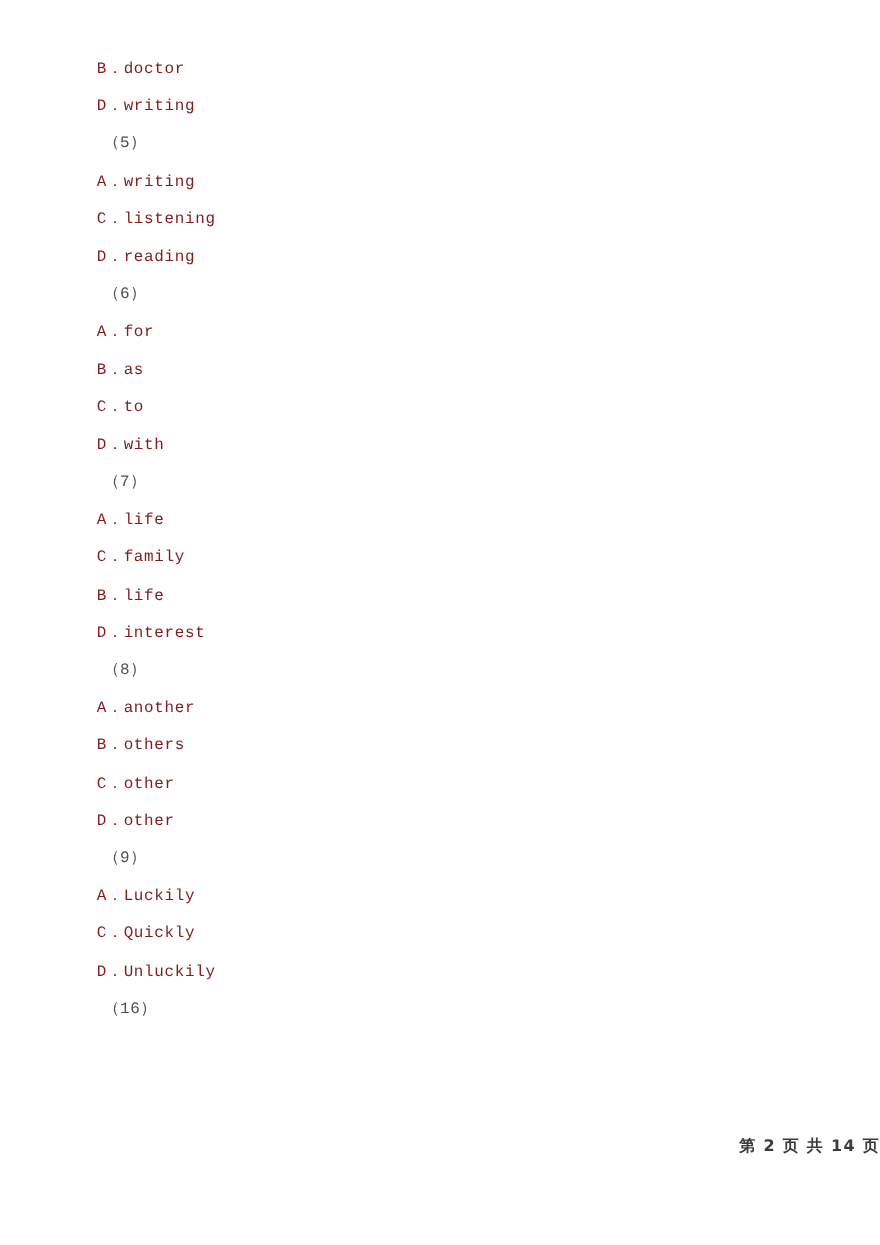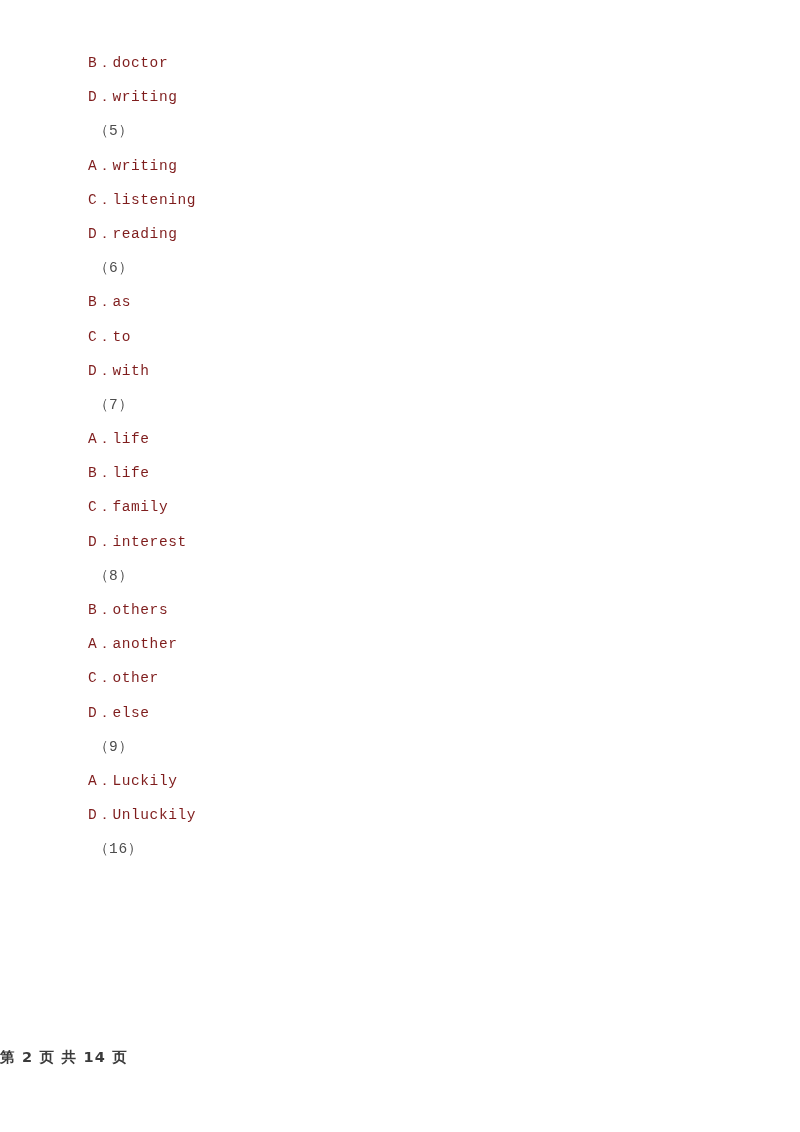--- a/index.html
+++ b/index.html
@@ -50,57 +50,58 @@
     padding-left: 6px;
     color: #4d4d4d;
   }
 
   
   .footer {
     position: absolute;
     left: 0;
     right: 0;
     top: 1032px;
-    text-align: left;
+    text-align: right;
     font-family: "DejaVu Sans", "Liberation Sans", sans-serif;
     font-size: 14.5px;
     font-weight: 700;
     letter-spacing: 1.2px;
     color: #3b3b3b;
     white-space: pre;
-    margin-top: 16px;
   }
 </style>
 </head>
 <body>
 
 <div class="page">
 
   <div class="content" id="content">
       <div class="line option">B．doctor</div>
       <div class="line option">D．writing</div>
       <div class="line qnum">（5）</div>
       <div class="line option">A．writing</div>
       <div class="line option">C．listening</div>
       <div class="line option">D．reading</div>
       <div class="line qnum">（6）</div>
+      <div class="line option">A．for</div>
       <div class="line option">B．as</div>
       <div class="line option">C．to</div>
       <div class="line option">D．with</div>
       <div class="line qnum">（7）</div>
       <div class="line option">A．life</div>
+      <div class="line option">C．family</div>
       <div class="line option">B．life</div>
-      <div class="line option">C．family</div>
       <div class="line option">D．interest</div>
       <div class="line qnum">（8）</div>
+      <div class="line option">A．another</div>
       <div class="line option">B．others</div>
-      <div class="line option">A．another</div>
       <div class="line option">C．other</div>
-      <div class="line option">D．else</div>
+      <div class="line option">D．other</div>
       <div class="line qnum">（9）</div>
       <div class="line option">A．Luckily</div>
+      <div class="line option">C．Quickly</div>
       <div class="line option">D．Unluckily</div>
       <div class="line qnum">（16）</div>
     </div>
 
   <div class="footer">第 2 页 共 14 页</div>
 
 </div>
 
 </body></html>

